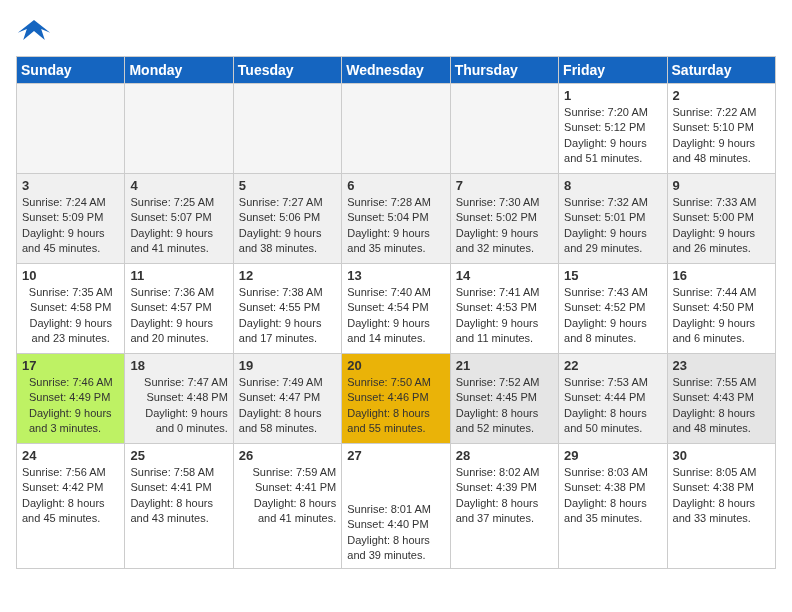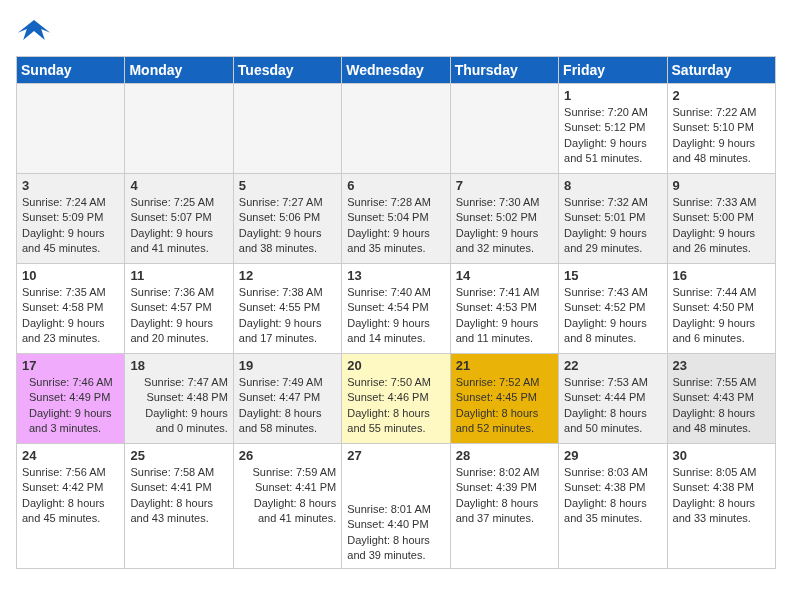--- a/index.html
+++ b/index.html
@@ -169,21 +169,21 @@
         <td style="background: rgb(240, 240, 240);">
           <span class="day-num">9</span>
           <div class="cell-info" style="white-space: pre-line;">Sunrise: 7:33 AM
 Sunset: 5:00 PM
 Daylight: 9 hours and 26 minutes.</div>
         </td>
       </tr>
       <tr>
         <td>
           <span class="day-num">10</span>
-          <div class="cell-info" style="white-space: pre-line;">Sunrise: 7:35 AM
+          <div class="cell-info" style="white-space: pre-line; text-align: center;">Sunrise: 7:35 AM
 Sunset: 4:58 PM
 Daylight: 9 hours and 23 minutes.</div>
         </td>
         <td>
           <span class="day-num">11</span>
           <div class="cell-info" style="white-space: pre-line;">Sunrise: 7:36 AM
 Sunset: 4:57 PM
 Daylight: 9 hours and 20 minutes.</div>
         </td>
         <td>
@@ -211,45 +211,45 @@
 Daylight: 9 hours and 8 minutes.</div>
         </td>
         <td>
           <span class="day-num">16</span>
           <div class="cell-info" style="white-space: pre-line;">Sunrise: 7:44 AM
 Sunset: 4:50 PM
 Daylight: 9 hours and 6 minutes.</div>
         </td>
       </tr>
       <tr>
-        <td style="background: #f0abfc;">
+        <td style="background: #bef264;">
           <span class="day-num">17</span>
           <div class="cell-info" style="white-space: pre-line; margin-left: 7px;">Sunrise: 7:46 AM
 Sunset: 4:49 PM
 Daylight: 9 hours and 3 minutes.</div>
         </td>
         <td style="background: rgb(240, 240, 240);">
           <span class="day-num">18</span>
           <div class="cell-info" style="white-space: pre-line; text-align: right;">Sunrise: 7:47 AM
 Sunset: 4:48 PM
 Daylight: 9 hours and 0 minutes.</div>
         </td>
         <td style="background: rgb(240, 240, 240);">
           <span class="day-num">19</span>
           <div class="cell-info" style="white-space: pre-line;">Sunrise: 7:49 AM
 Sunset: 4:47 PM
 Daylight: 8 hours and 58 minutes.</div>
         </td>
-        <td style="background: #fef9c3;">
+        <td style="background: #eab308;">
           <span class="day-num">20</span>
           <div class="cell-info" style="white-space: pre-line;">Sunrise: 7:50 AM
 Sunset: 4:46 PM
 Daylight: 8 hours and 55 minutes.</div>
         </td>
-        <td style="background: #eab308;">
+        <td style="background: #e5e5e5;">
           <span class="day-num">21</span>
           <div class="cell-info" style="white-space: pre-line;">Sunrise: 7:52 AM
 Sunset: 4:45 PM
 Daylight: 8 hours and 52 minutes.</div>
         </td>
         <td style="background: rgb(240, 240, 240);">
           <span class="day-num">22</span>
           <div class="cell-info" style="white-space: pre-line;">Sunrise: 7:53 AM
 Sunset: 4:44 PM
 Daylight: 8 hours and 50 minutes.</div>

